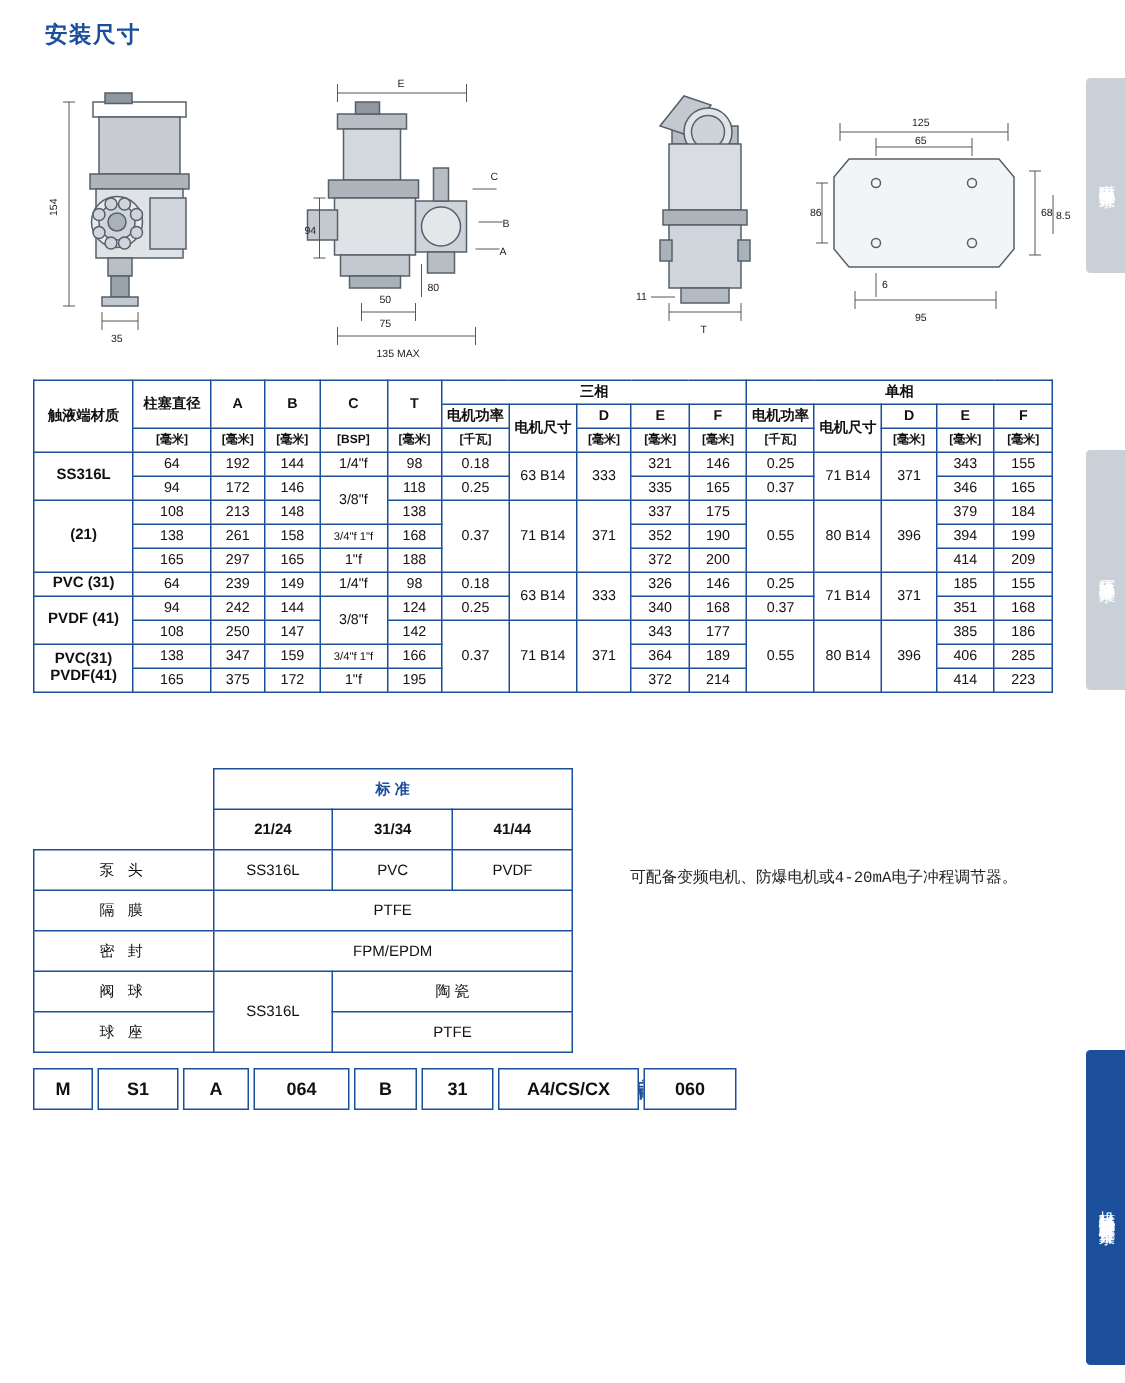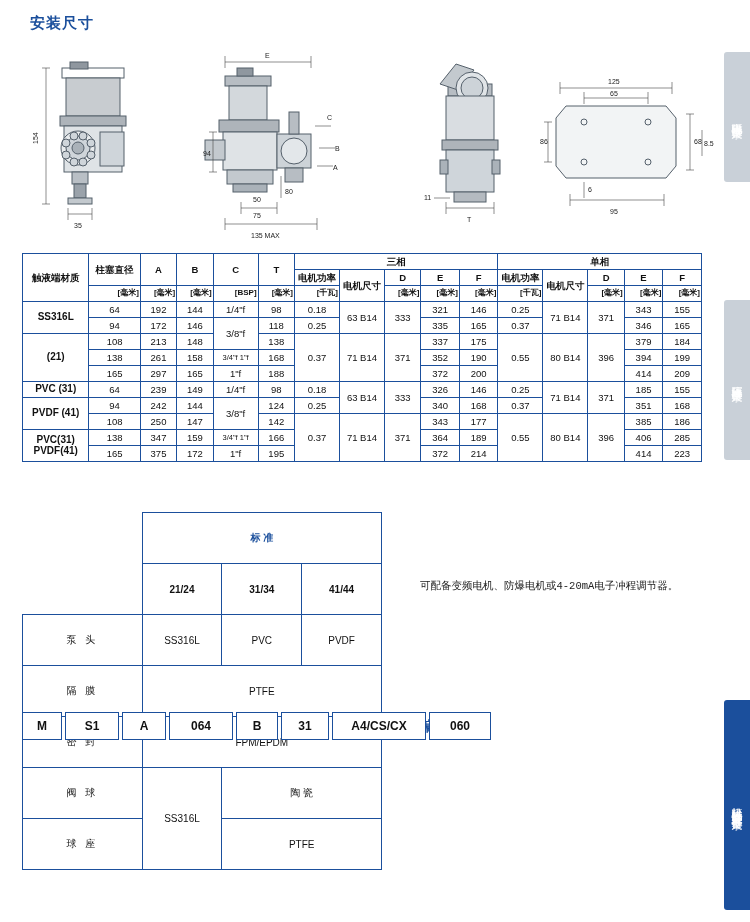--- a/index.html
+++ b/index.html
@@ -53,29 +53,29 @@
     font-size:9.5px;color:#111;
   }
   table.spec th, table.spec td{
     border:1px solid #1b4f9c;
     text-align:center;
     padding:0 1px;
     line-height:1.05;
     height:15px;
   }
   table.spec th{font-weight:bold;background:#ffffff;}
-  .unit{font-size:8px;display:block;text-align:right;}
+  .unit{font-size:8px;display:block;}
   .mini{font-size:7.5px;}
   td.lbl{font-weight:bold;font-size:10px;}
 
   
   .mat-wrap{position:absolute;left:22px;top:512px;width:380px;}
   table.mat{border-collapse:collapse;width:360px;font-size:10px;}
   table.mat td,table.mat th{
-    border:1px solid #1b4f9c;height:18px;text-align:center;padding:16px 2px;
+    border:1px solid #1b4f9c;height:18px;text-align:center;padding:4px 2px;
   }
   table.mat th{font-weight:bold;}
   .mat-rowhead{text-align:center;letter-spacing:3px;}
   .std-head{background:#ffffff;font-weight:bold;color:#1b4f9c;}
 
   .mat-note{
     position:absolute;left:22px;top:652px;width:390px;
     font-size:9.5px;color:#222;line-height:1.4;
   }
 

